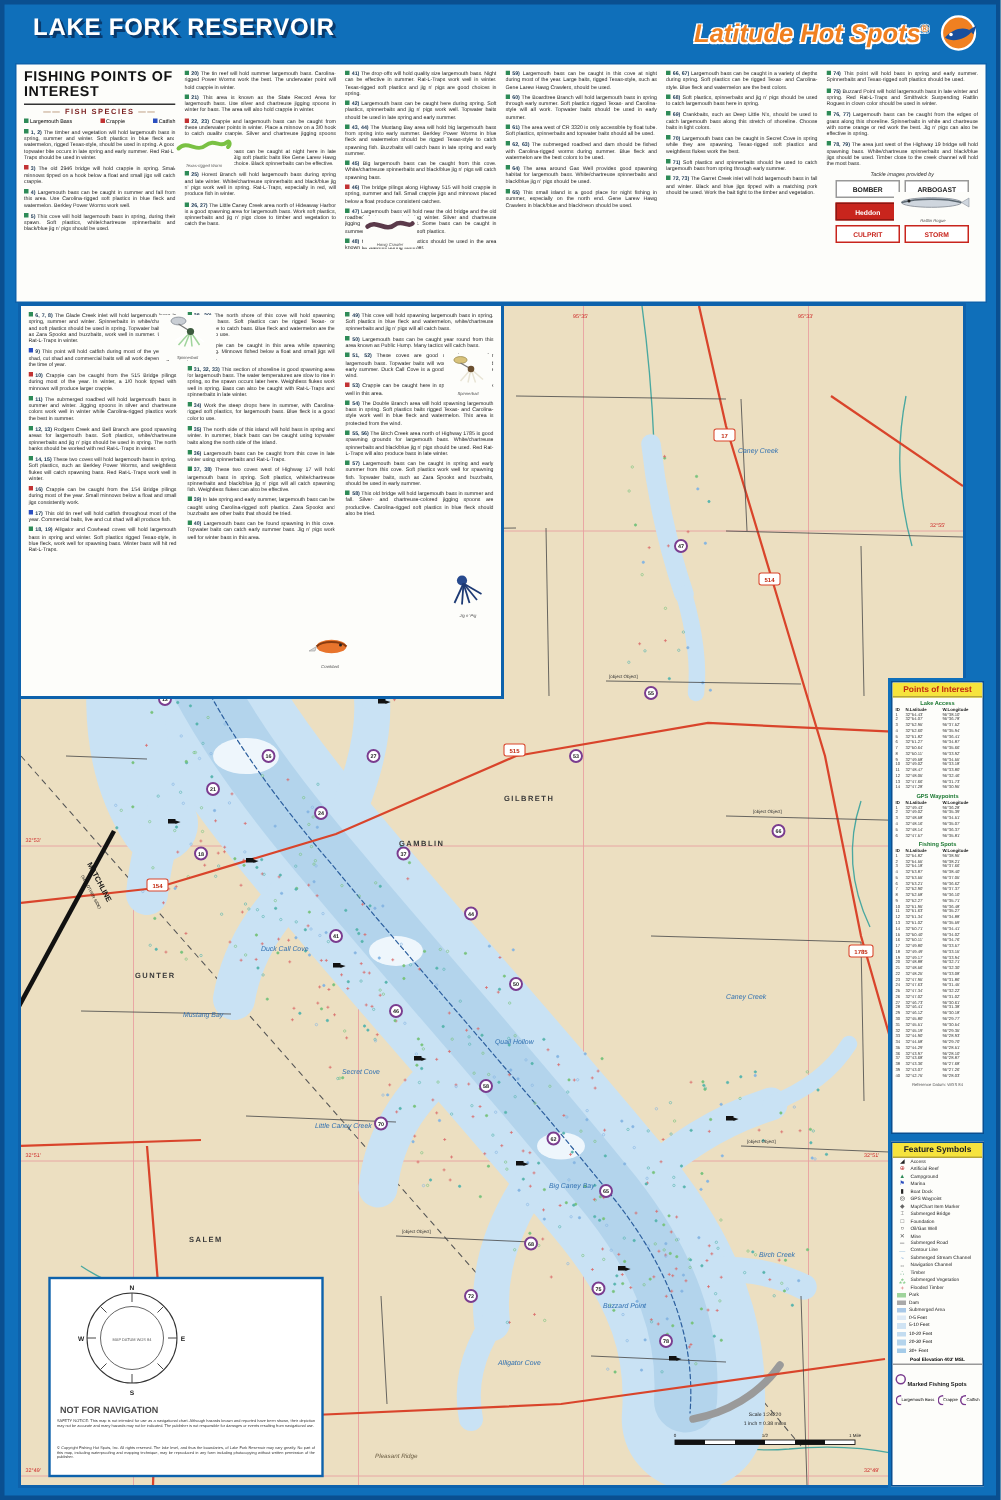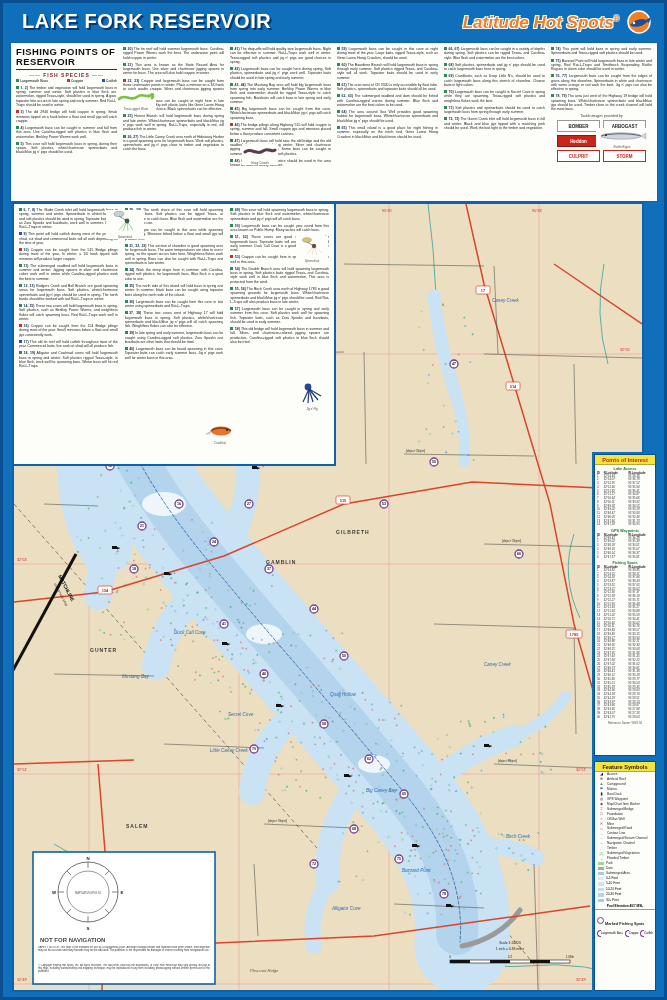--- a/index.html
+++ b/index.html
@@ -1,20 +1,20 @@
 <!DOCTYPE html>
 <html><head>
 <meta charset="utf-8">
 <style>
   html,body{margin:0;padding:0;}
   body{width:667px;height:1000px;position:relative;background:#0f6fba;font-family:"Liberation Sans",sans-serif;overflow:hidden;}
   #page{position:absolute;inset:0;border:3px solid #0a4f90;box-sizing:border-box;}
   
   #hdr{position:absolute;left:8px;top:6px;width:651px;height:33px;}
-  #hdr .title{position:absolute;left:14px;top:4px;font-size:20px;font-weight:bold;color:#fff;letter-spacing:.5px;text-shadow:1px 1px 0 #083a6e,2px 2px 0 #083a6e;}
+  #hdr .title{position:absolute;left:14px;top:4px;font-size:16px;font-weight:bold;color:#fff;letter-spacing:.5px;text-shadow:1px 1px 0 #083a6e,2px 2px 0 #083a6e;}
   #brand{position:absolute;right:40px;top:7px;font-size:17px;font-weight:bold;font-style:italic;color:#f08021;text-shadow:1px 1px 0 #fff,-1px 1px 0 #fff,1px -1px 0 #fff, -1px -1px 0 #fff;}
   #brand sup{font-size:7px;}
   #brandlogo{position:absolute;right:6px;top:3px;}
   
   .sheet{position:absolute;background:#fdfdfa;border:1px solid #0d62ac;box-sizing:border-box;}
   #band{left:10px;top:42px;width:648px;height:160px;padding:4px 5px;display:flex;gap:6px;overflow:hidden;z-index:2;}
   #overlay{left:12px;top:202px;width:324px;height:264px;border:2px solid #0d62ac;padding:4px 5px;display:flex;gap:7px;overflow:hidden;z-index:3;}
   .pcol{flex:1 1 0;overflow:hidden;}
   #poi-title{font-size:9.5px;font-weight:bold;letter-spacing:.4px;color:#111;line-height:1.05;border-bottom:1.5px solid #333;padding-bottom:2px;margin-bottom:2px;}
   #species-head{text-align:center;font-size:5px;font-weight:bold;color:#7a1f1f;letter-spacing:1px;margin:2px 0 1px;}
@@ -71,21 +71,21 @@
   <svg id="brandlogo" width="28" height="28" viewBox="0 0 28 28">
     <circle cx="14" cy="13" r="11" fill="#f08021" stroke="#fff" stroke-width="1.5"></circle>
     <path d="M5 16 C10 10 18 8 23 12 C19 17 10 20 5 16 Z" fill="#1a4f9c"></path>
     <path d="M21 11 L26 8 L24 14 Z" fill="#1a4f9c"></path>
     <circle cx="9" cy="14" r="1.2" fill="#fff"></circle>
   </svg>
 </div>
 
 <div id="band" class="sheet">
   <div class="pcol">
-    <div id="poi-title">FISHING POINTS OF RESERVOIR</div>
+    <div id="poi-title">FISHING POINTS OF INTEREST</div>
     <div id="species-head"><span class="dash">—— </span><span>FISH SPECIES</span><span class="dash"> ——</span></div>
     <div id="species-row">
 
     <span><span class="sp-sq" style="background-color: rgb(46, 139, 87);"></span><span>Largemouth Bass</span></span>
         <span><span class="sp-sq" style="background-color: rgb(194, 51, 51);"></span><span>Crappie</span></span>
         <span><span class="sp-sq" style="background-color: rgb(43, 79, 192);"></span><span>Catfish</span></span>
       </div>
     <div>
 
     <div class="item"><span class="blt" style="background-color: rgb(46, 139, 87);"></span><b>1, 2)</b> <span>The timber and vegetation will hold largemouth bass in spring, summer and winter. Soft plastics in blue fleck and watermelon, rigged Texas-style, should be used in spring. A good topwater bite occurs in late spring and early summer. Red Rat-L-Traps should be used in winter.</span></div>

